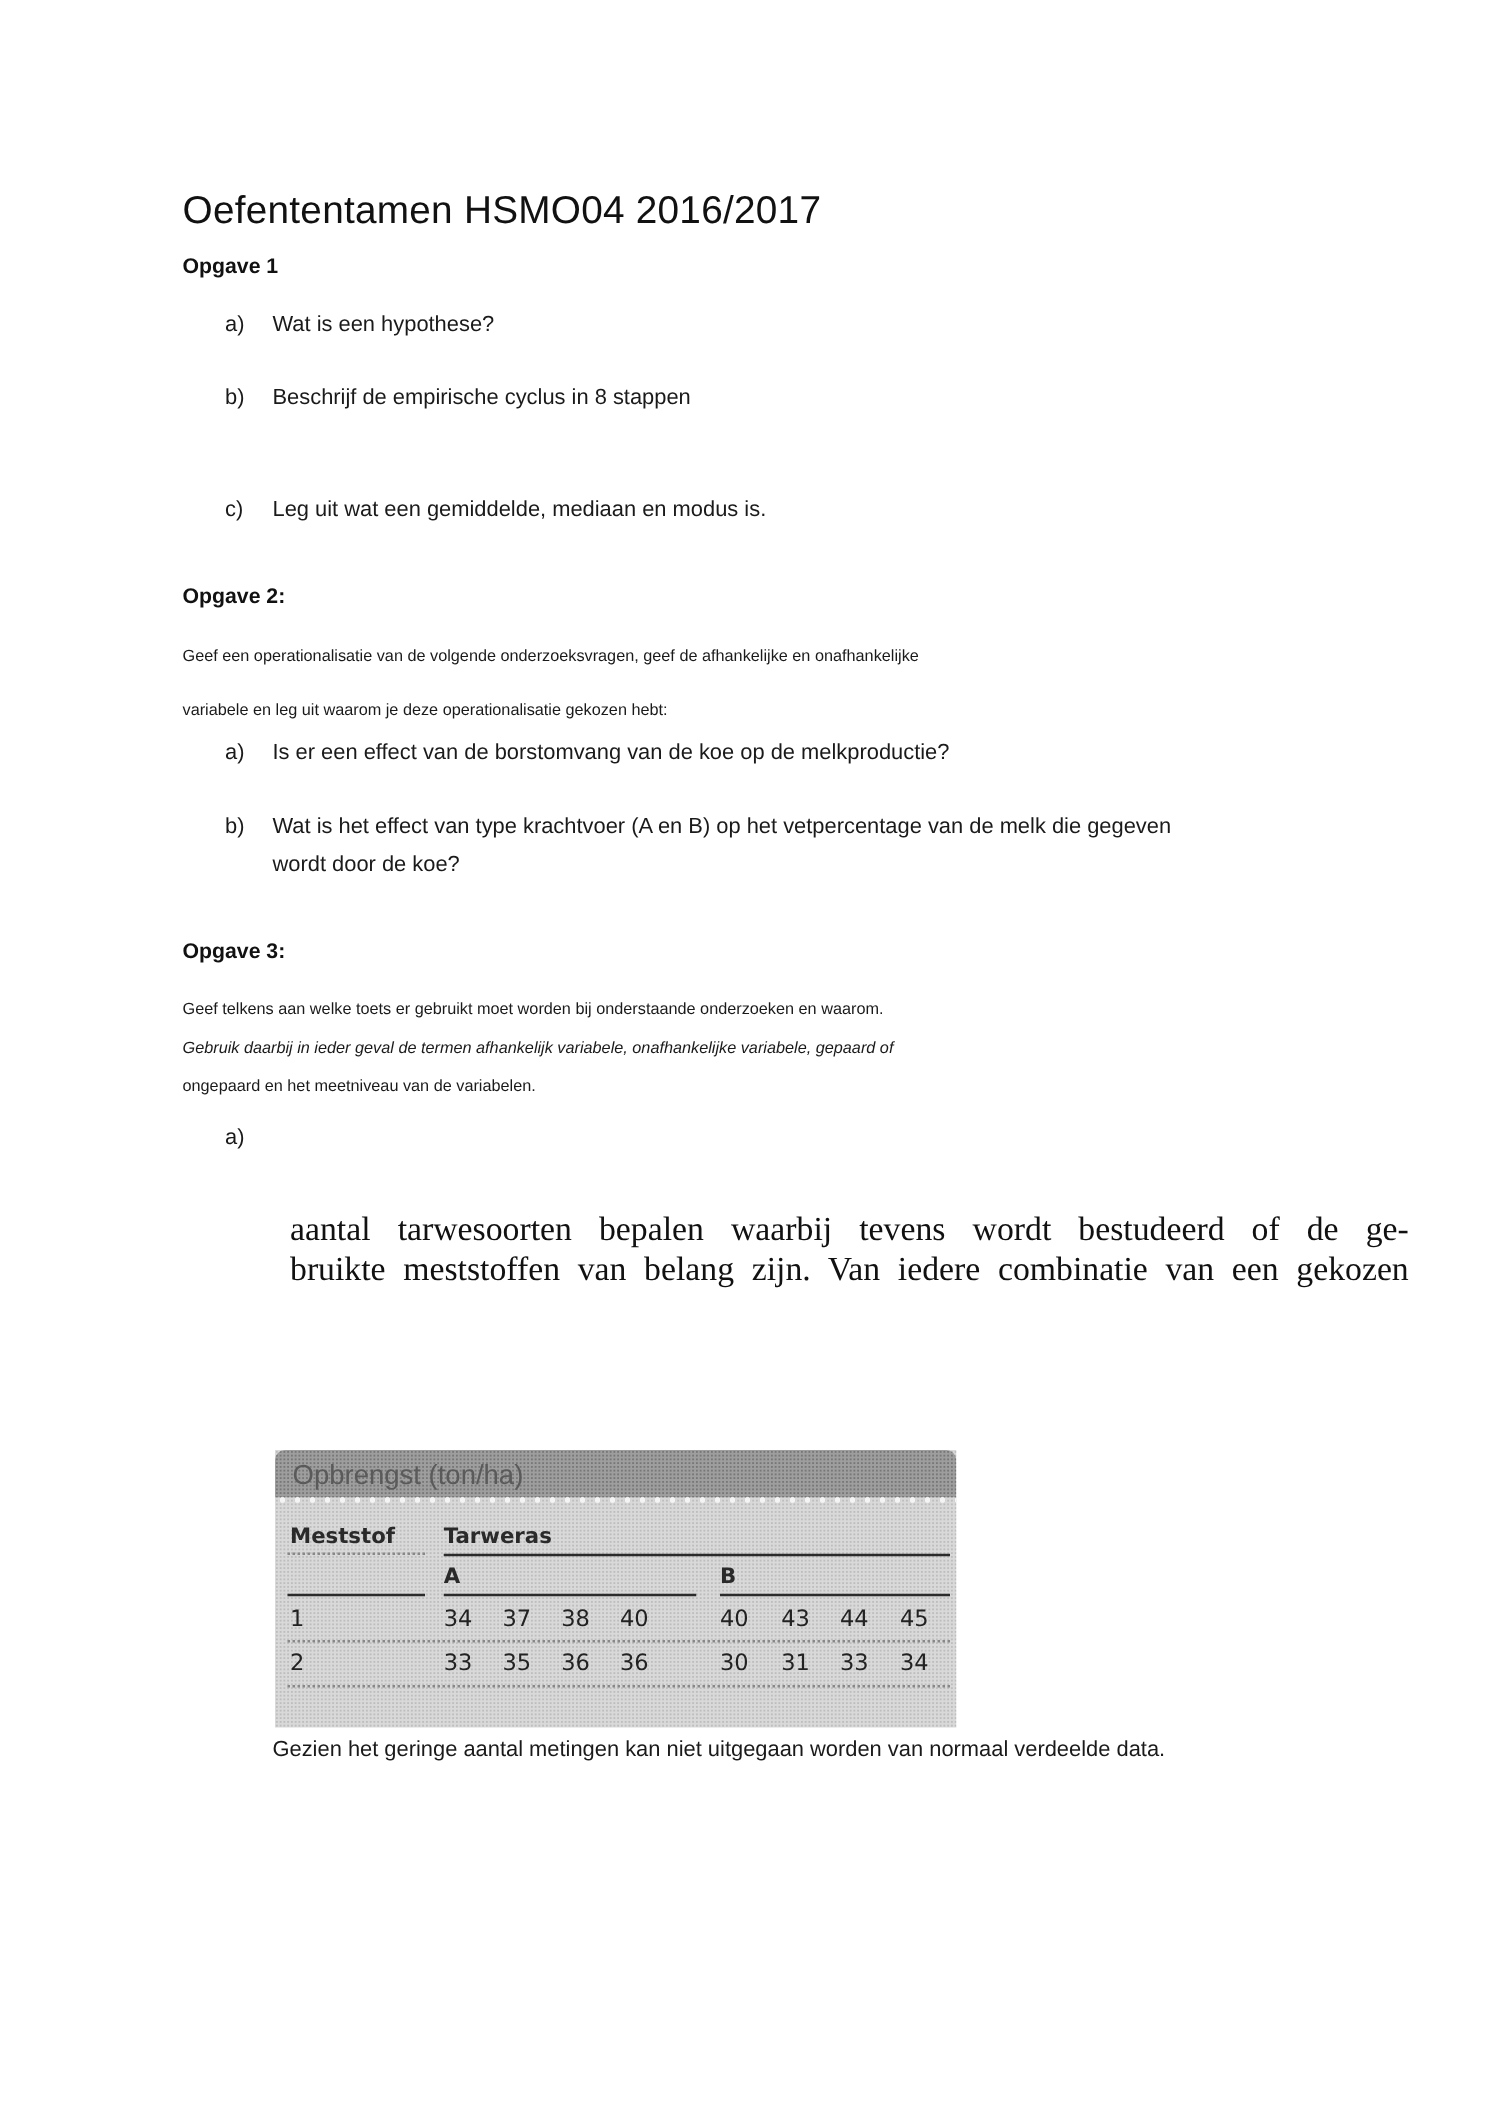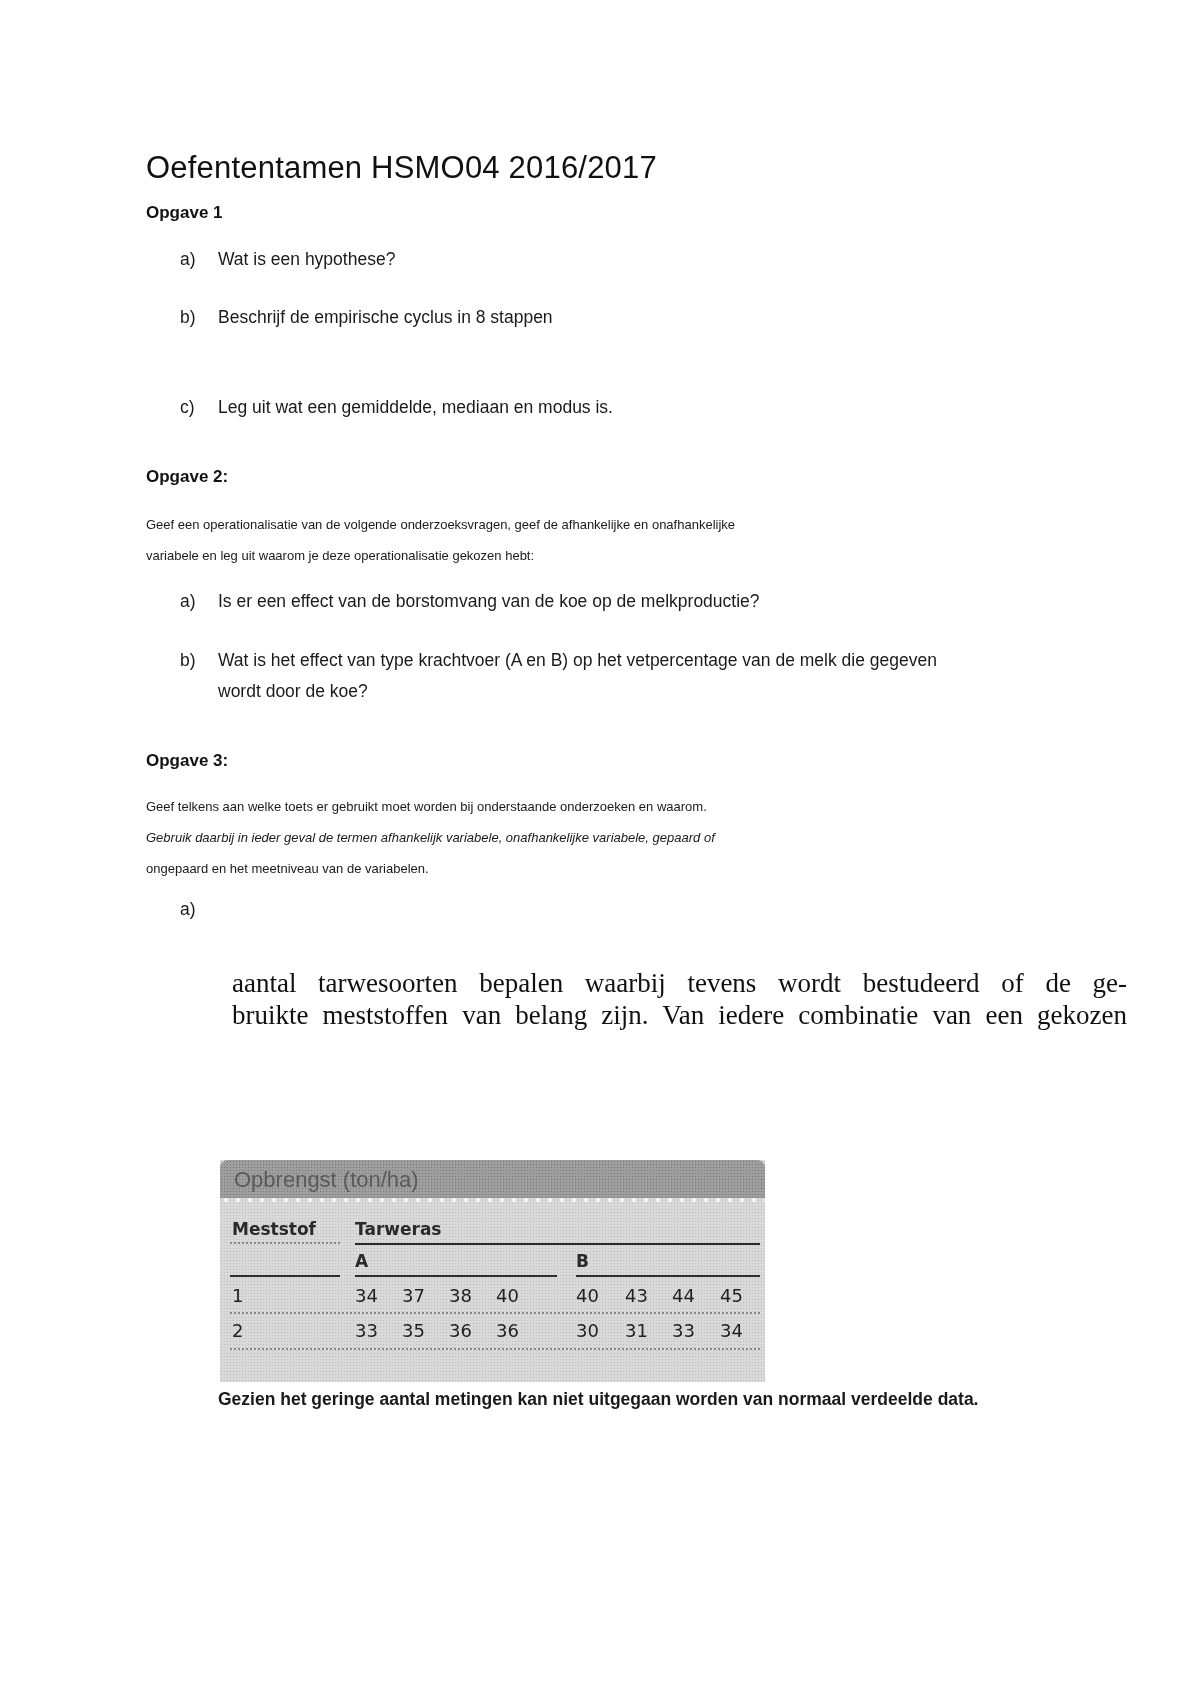--- a/index.html
+++ b/index.html
@@ -55,21 +55,21 @@
 <div class="abs heading" style="top:203px;">Opgave 1</div>
 <div class="abs item-label body" style="top:249px;">a)</div>
 <div class="abs item-text body" style="top:249px;">Wat is een hypothese?</div>
 <div class="abs item-label body" style="top:307px;">b)</div>
 <div class="abs item-text body" style="top:307px;">Beschrijf de empirische cyclus in 8  stappen</div>
 <div class="abs item-label body" style="top:397px;">c)</div>
 <div class="abs item-text body" style="top:397px;">Leg uit wat een gemiddelde, mediaan en modus is.</div>
 
 <div class="abs heading" style="top:467px;">Opgave 2:</div>
 <div class="abs para body" style="top:509px;">Geef een operationalisatie van de volgende onderzoeksvragen, geef de afhankelijke en onafhankelijke</div>
-<div class="abs para body" style="top:540px;">variabele en leg uit waarom je deze operationalisatie gekozen hebt:</div>
+<div class="abs para body" style="top:552px;">variabele en leg uit waarom je deze operationalisatie gekozen hebt:</div>
 <div class="abs item-label body" style="top:591px;">a)</div>
 <div class="abs item-text body" style="top:591px;">Is er een effect van de borstomvang van de koe op de melkproductie?</div>
 <div class="abs item-label body" style="top:650px;">b)</div>
 <div class="abs item-text body" style="top:650px;">Wat is het effect van type krachtvoer (A en B) op het vetpercentage van de melk die gegeven</div>
 <div class="abs item-text body" style="top:681px;">wordt door de koe?</div>
 
 <div class="abs heading" style="top:751px;">Opgave 3:</div>
 <div class="abs para body" style="top:791px;">Geef telkens aan welke toets er gebruikt moet worden bij onderstaande onderzoeken en waarom.</div>
 <div class="abs para body" style="top:822px;font-style:italic;">Gebruik daarbij in ieder geval de termen afhankelijk variabele, onafhankelijke variabele, gepaard of</div>
 <div class="abs para body" style="top:853px;">ongepaard en het meetniveau van de variabelen.</div>
@@ -113,13 +113,13 @@
   <div class="tbl-cell" style="left:182px; top:160px;">35</div>
   <div class="tbl-cell" style="left:229px; top:160px;">36</div>
   <div class="tbl-cell" style="left:276px; top:160px;">36</div>
   <div class="tbl-cell" style="left:356px; top:160px;">30</div>
   <div class="tbl-cell" style="left:405px; top:160px;">31</div>
   <div class="tbl-cell" style="left:452px; top:160px;">33</div>
   <div class="tbl-cell" style="left:500px; top:160px;">34</div>
   <div class="dots" style="left:10px; top:188px; width:530px;"></div>
 </div>
 
-<div class="abs body" style="left:218px; top:1389px;font-weight:bold;">Gezien het geringe aantal metingen kan niet uitgegaan worden van normaal verdeelde data.</div>
+<div class="abs body" style="left:218px; top:1389px;">Gezien het geringe aantal metingen kan niet uitgegaan worden van normaal verdeelde data.</div>
 
 </body></html>

